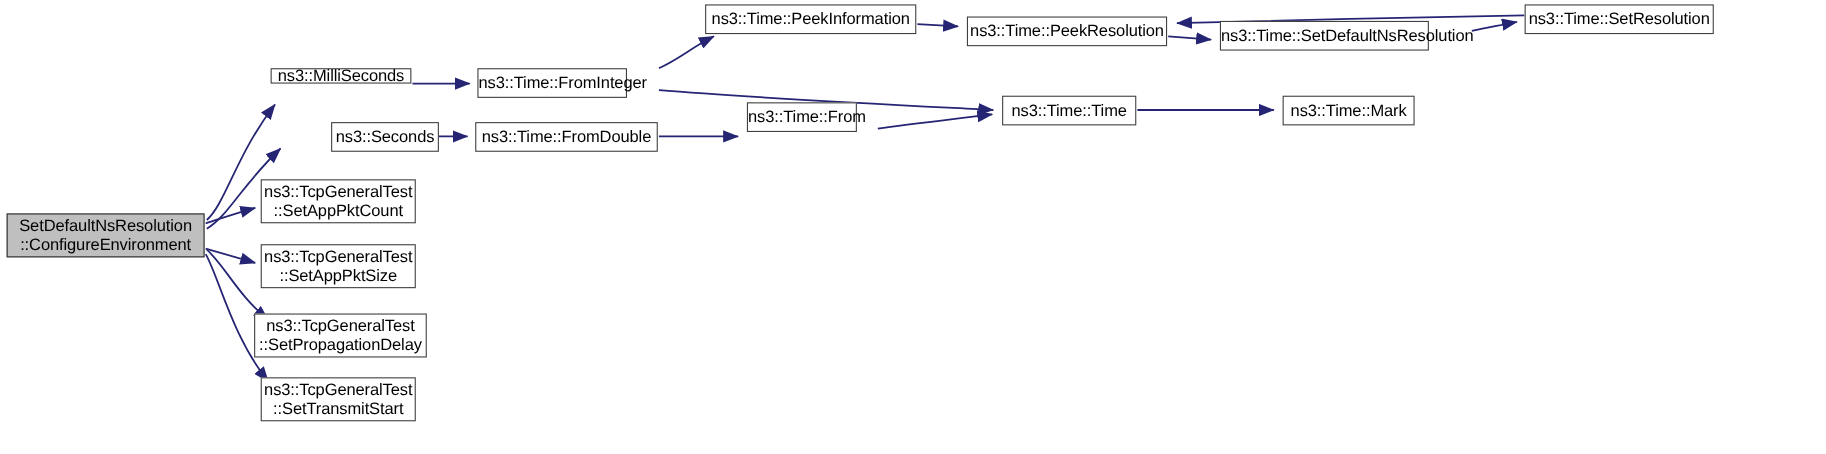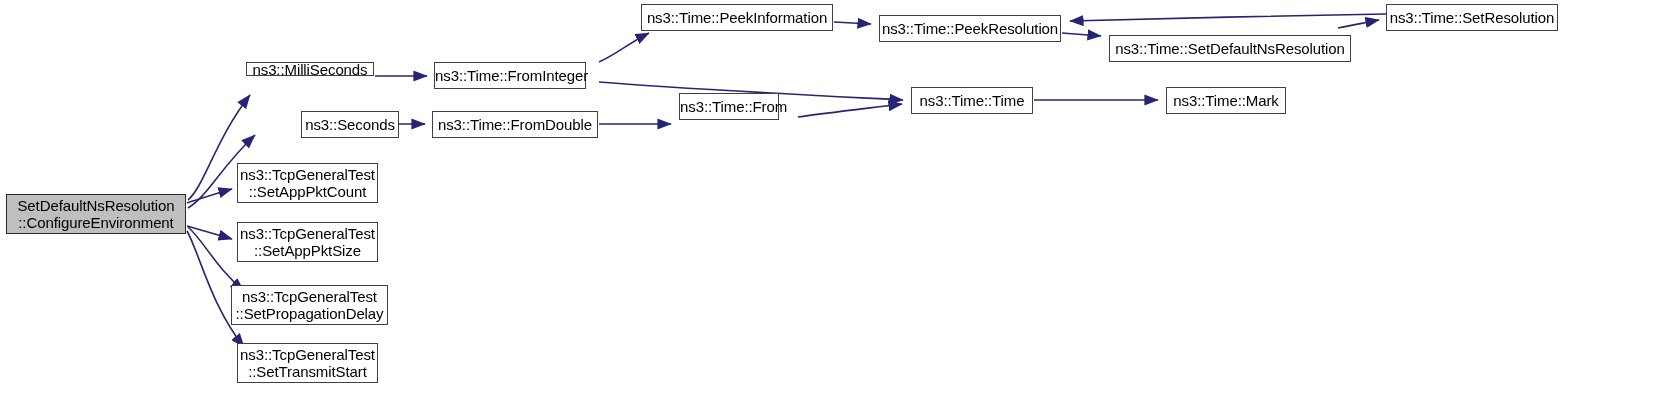--- a/index.html
+++ b/index.html
@@ -86,23 +86,23 @@
       <div class="node" style="left: 246px; top: 62px; width: 128px; height: 14px;"><span class="node-label">ns3::MilliSeconds</span></div>
       <div class="node" style="left: 261px; top: 111px; width: 98px; height: 27px; margin-left: 40px;"><span class="node-label">ns3::Seconds</span></div>
       <div class="node" style="left: 237px; top: 163px; width: 141px; height: 40px;"><span class="node-label">ns3::TcpGeneralTest
 ::SetAppPktCount</span></div>
       <div class="node" style="left: 237px; top: 222px; width: 141px; height: 40px;"><span class="node-label">ns3::TcpGeneralTest
 ::SetAppPktSize</span></div>
       <div class="node" style="left: 231px; top: 285px; width: 157px; height: 40px;"><span class="node-label">ns3::TcpGeneralTest
 ::SetPropagationDelay</span></div>
       <div class="node" style="left: 237px; top: 343px; width: 141px; height: 40px;"><span class="node-label">ns3::TcpGeneralTest
 ::SetTransmitStart</span></div>
-      <div class="node" style="left: 434px; top: 62px; width: 152px; height: 27px;"><span class="node-label">ns3::Time::FromInteger</span></div>
+      <div class="node" style="left: 434px; top: 62px; width: 136px; height: 27px;"><span class="node-label">ns3::Time::FromInteger</span></div>
       <div class="node" style="left: 432px; top: 111px; width: 166px; height: 27px;"><span class="node-label">ns3::Time::FromDouble</span></div>
       <div class="node" style="left: 679px; top: 93px; width: 100px; height: 27px;"><span class="node-label">ns3::Time::From</span></div>
       <div class="node" style="left: 641px; top: 4px; width: 192px; height: 27px;"><span class="node-label">ns3::Time::PeekInformation</span></div>
       <div class="node" style="left: 879px; top: 15px; width: 182px; height: 27px;"><span class="node-label">ns3::Time::PeekResolution</span></div>
-      <div class="node" style="left: 1109px; top: 35px; width: 242px; height: 27px; text-align: right;"><span class="node-label">ns3::Time::SetDefaultNsResolution</span></div>
+      <div class="node" style="left: 1109px; top: 19px; width: 190px; height: 27px; text-align: right;"><span class="node-label">ns3::Time::SetDefaultNsResolution</span></div>
       <div class="node" style="left: 1386px; top: 4px; width: 172px; height: 27px;"><span class="node-label">ns3::Time::SetResolution</span></div>
       <div class="node" style="left: 911px; top: 87px; width: 122px; height: 27px;"><span class="node-label">ns3::Time::Time</span></div>
       <div class="node" style="left: 1166px; top: 87px; width: 120px; height: 27px;"><span class="node-label">ns3::Time::Mark</span></div>
     </div>
 </div>
 
 </body></html>

